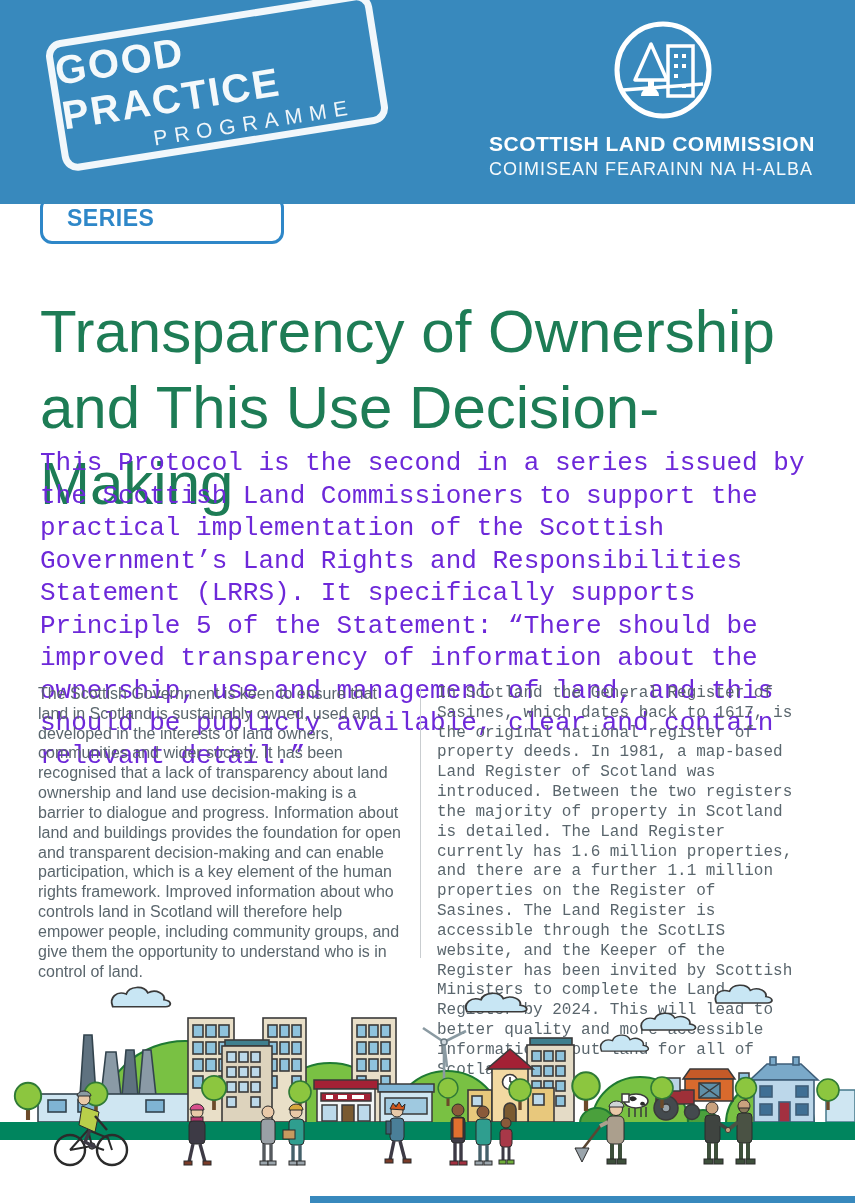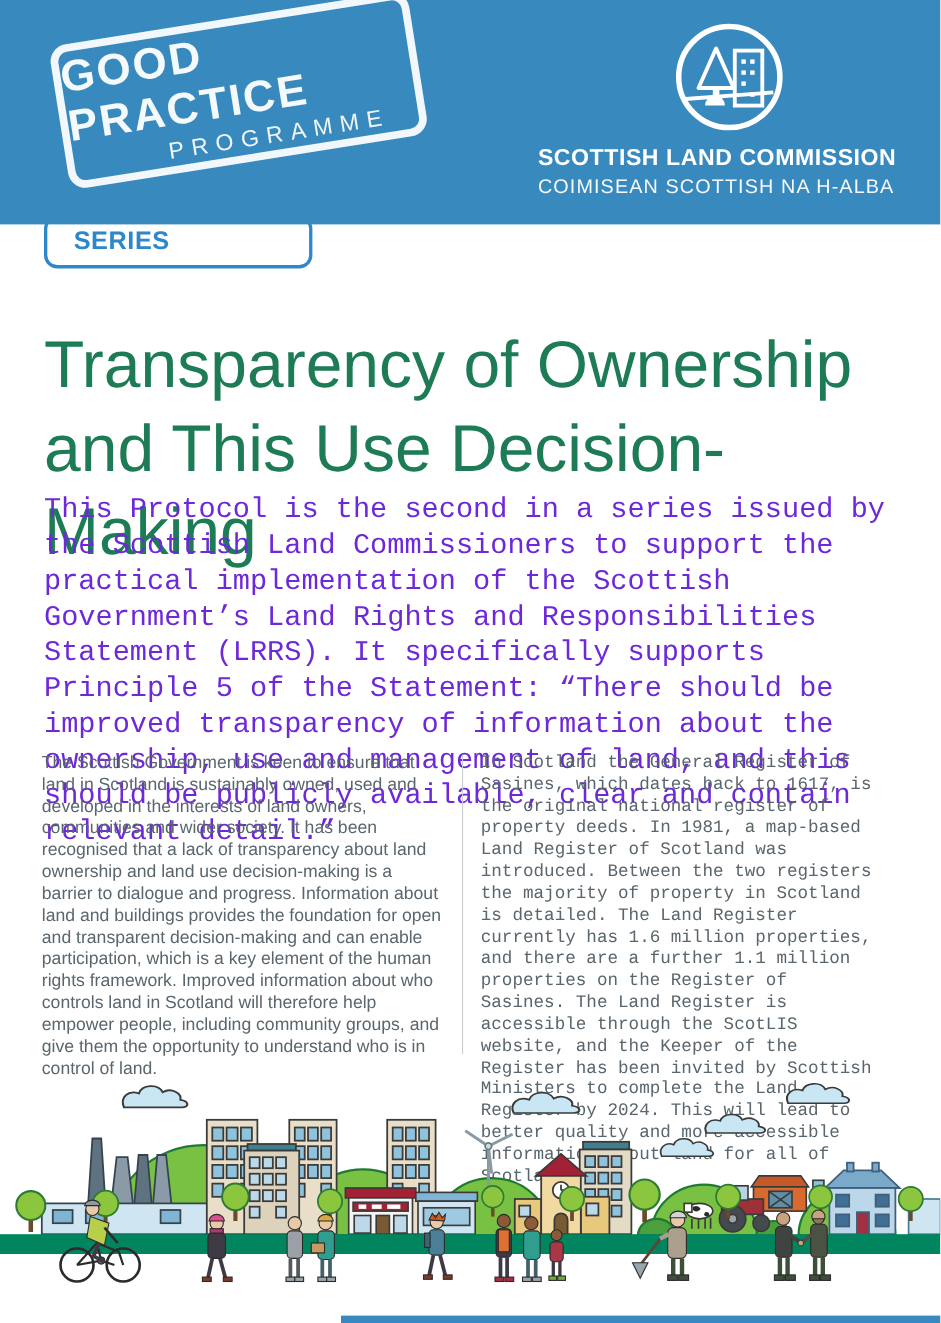--- a/index.html
+++ b/index.html
@@ -82,21 +82,21 @@
         <rect x="71" y="36" width="4" height="4" fill="#ffffff"></rect>
       <rect x="63" y="46" width="4" height="4" fill="#ffffff"></rect>
         <rect x="71" y="46" width="4" height="4" fill="#ffffff"></rect>
       <rect x="63" y="56" width="4" height="4" fill="#ffffff"></rect>
         <rect x="71" y="66" width="4" height="4" fill="#ffffff"></rect>
 
       <path d="M12,72 L92,66" stroke="#ffffff" stroke-width="3.5" fill="none"></path>
       <path d="M30,78 A9,9 0 0 1 48,78 Z" fill="#ffffff"></path>
     </svg>
     <div class="org-name">SCOTTISH LAND COMMISSION</div>
-    <div class="org-gaelic">COIMISEAN SCOTTISH NA H-ALBA</div>
+    <div class="org-gaelic">COIMISEAN FEARAINN NA H-ALBA</div>
   </div>
 </div>
 
 <div class="badge">
   <span>PROTOCOL SERIES</span>
 </div>
 
 <h1 class="doc-title" style="font-weight:normal;">
   <span>Transparency of Ownership</span>
   <span>and This Use Decision-Making</span>

